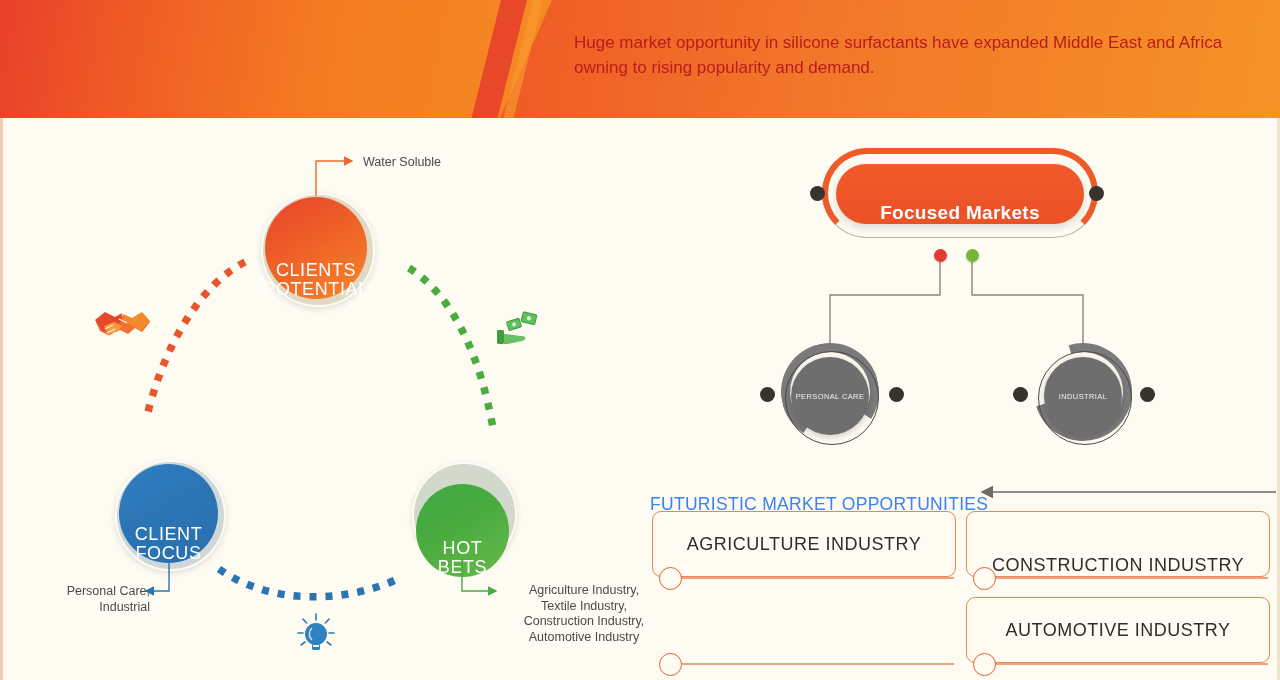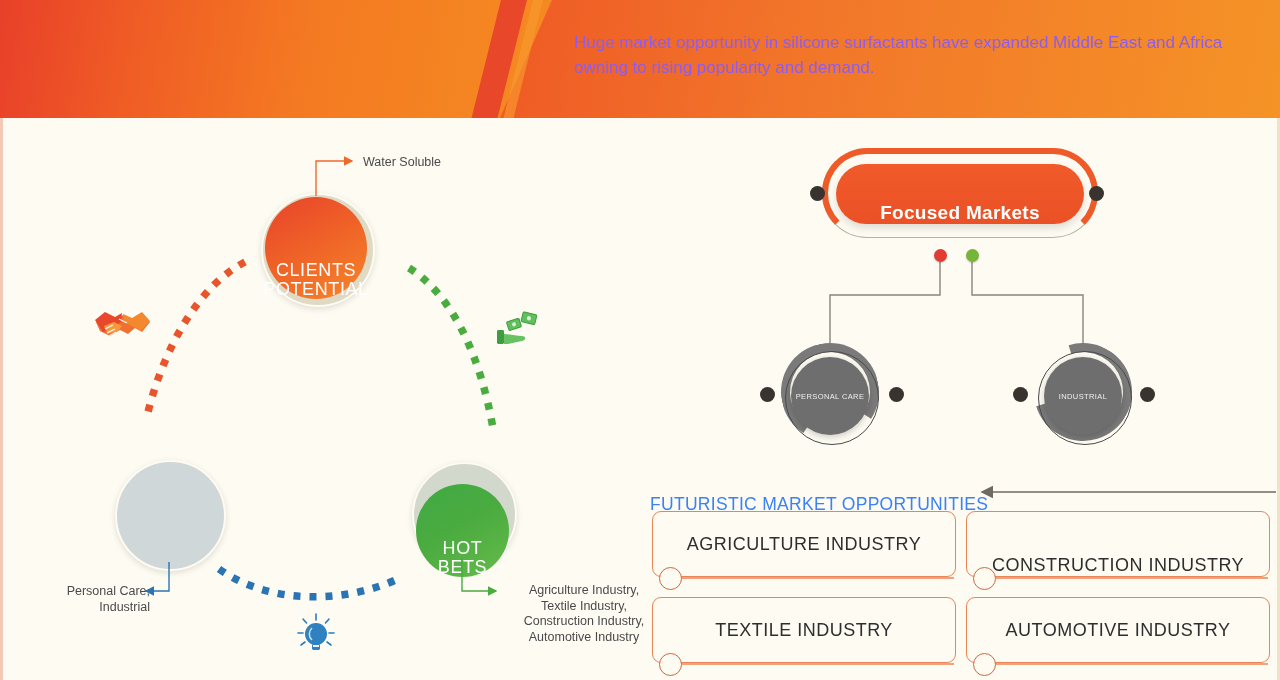--- a/index.html
+++ b/index.html
@@ -18,21 +18,21 @@
   .hdr-right{position:absolute;left:500px;top:0;width:780px;height:118px;
     background:linear-gradient(100deg,#ef5a25 0%,#f2762a 40%,#f59326 100%);
     clip-path:polygon(52px 0,780px 0,780px 118px,0 118px);}
   .hdr-slash{position:absolute;top:-6px;left:486px;width:26px;height:132px;
     background:#e8402a;transform:skewX(-14deg);opacity:.9;}
   .hdr-slash2{position:absolute;top:-6px;left:518px;width:10px;height:132px;
     background:#f79a2e;transform:skewX(-14deg);opacity:.65;}
   .hdr-title{position:absolute;left:42px;top:28px;width:470px;
     color:#fff;font-size:23px;line-height:31px;letter-spacing:.2px;}
   .hdr-sub{position:absolute;left:574px;top:30px;width:660px;
-    color:#8b5cf6;font-size:17px;line-height:25px;}
+    color:#b91c1c;font-size:17px;line-height:25px;}
 
   
   .panel{position:absolute;left:0;top:118px;width:1280px;height:562px;
     background:#fdfbf2;border-left:3px solid #f3c9b8;border-right:3px solid #eee3c8;
     box-sizing:border-box;}
 
   
   .bigcircle{position:absolute;border-radius:50%;display:flex;align-items:flex-end;
     justify-content:center;text-align:center;color:#fff;font-size:18px;line-height:19px;
     letter-spacing:.6px;z-index:4;}
@@ -156,20 +156,26 @@
   <div class="ring" id="clients-ring"></div>
   <div class="bigcircle" id="clients-potential">
     <span>
       
       <span>CLIENTS</span><br>
       <span>POTENTIAL</span>
     </span>
   </div>
 
   <div class="ring" id="client-focus-ring"></div>
+  <div class="bigcircle" id="client-focus">
+    <span>
+      <span>CLIENT</span><br>
+      <span>FOCUS</span>
+    </span>
+  </div>
 
   <div class="ring" id="hot-bets-ring"></div>
   <div class="bigcircle" id="hot-bets">
     <span>
       <span>HOT</span><br>
       <span>BETS</span>
     </span>
   </div>
 
   <svg style="position:absolute;left:92px;top:298px;width:62px;height:50px;z-index:4" viewBox="0 0 62 50">
@@ -284,23 +290,20 @@
   <div class="node-dot" id="ind-dot-r"></div>
 
   <div id="futuristic-title">FUTURISTIC MARKET OPPORTUNITIES</div>
 
   <div class="opp-card" id="card-agri">
     <span>AGRICULTURE INDUSTRY</span>
   </div>
   <div class="opp-card" id="card-constr">
     <span>CONSTRUCTION INDUSTRY</span>
   </div>
-  <div class="opp-card" id="card-textile">
-    <span>TEXTILE INDUSTRY</span>
-  </div>
   <div class="opp-card" id="card-auto">
     <span>AUTOMOTIVE INDUSTRY</span>
   </div>
 
   <div class="opp-knob" id="knob-agri"></div>
   <div class="opp-knob" id="knob-constr"></div>
   <div class="opp-knob" id="knob-textile"></div>
   <div class="opp-knob" id="knob-auto"></div>
 
 </div>

